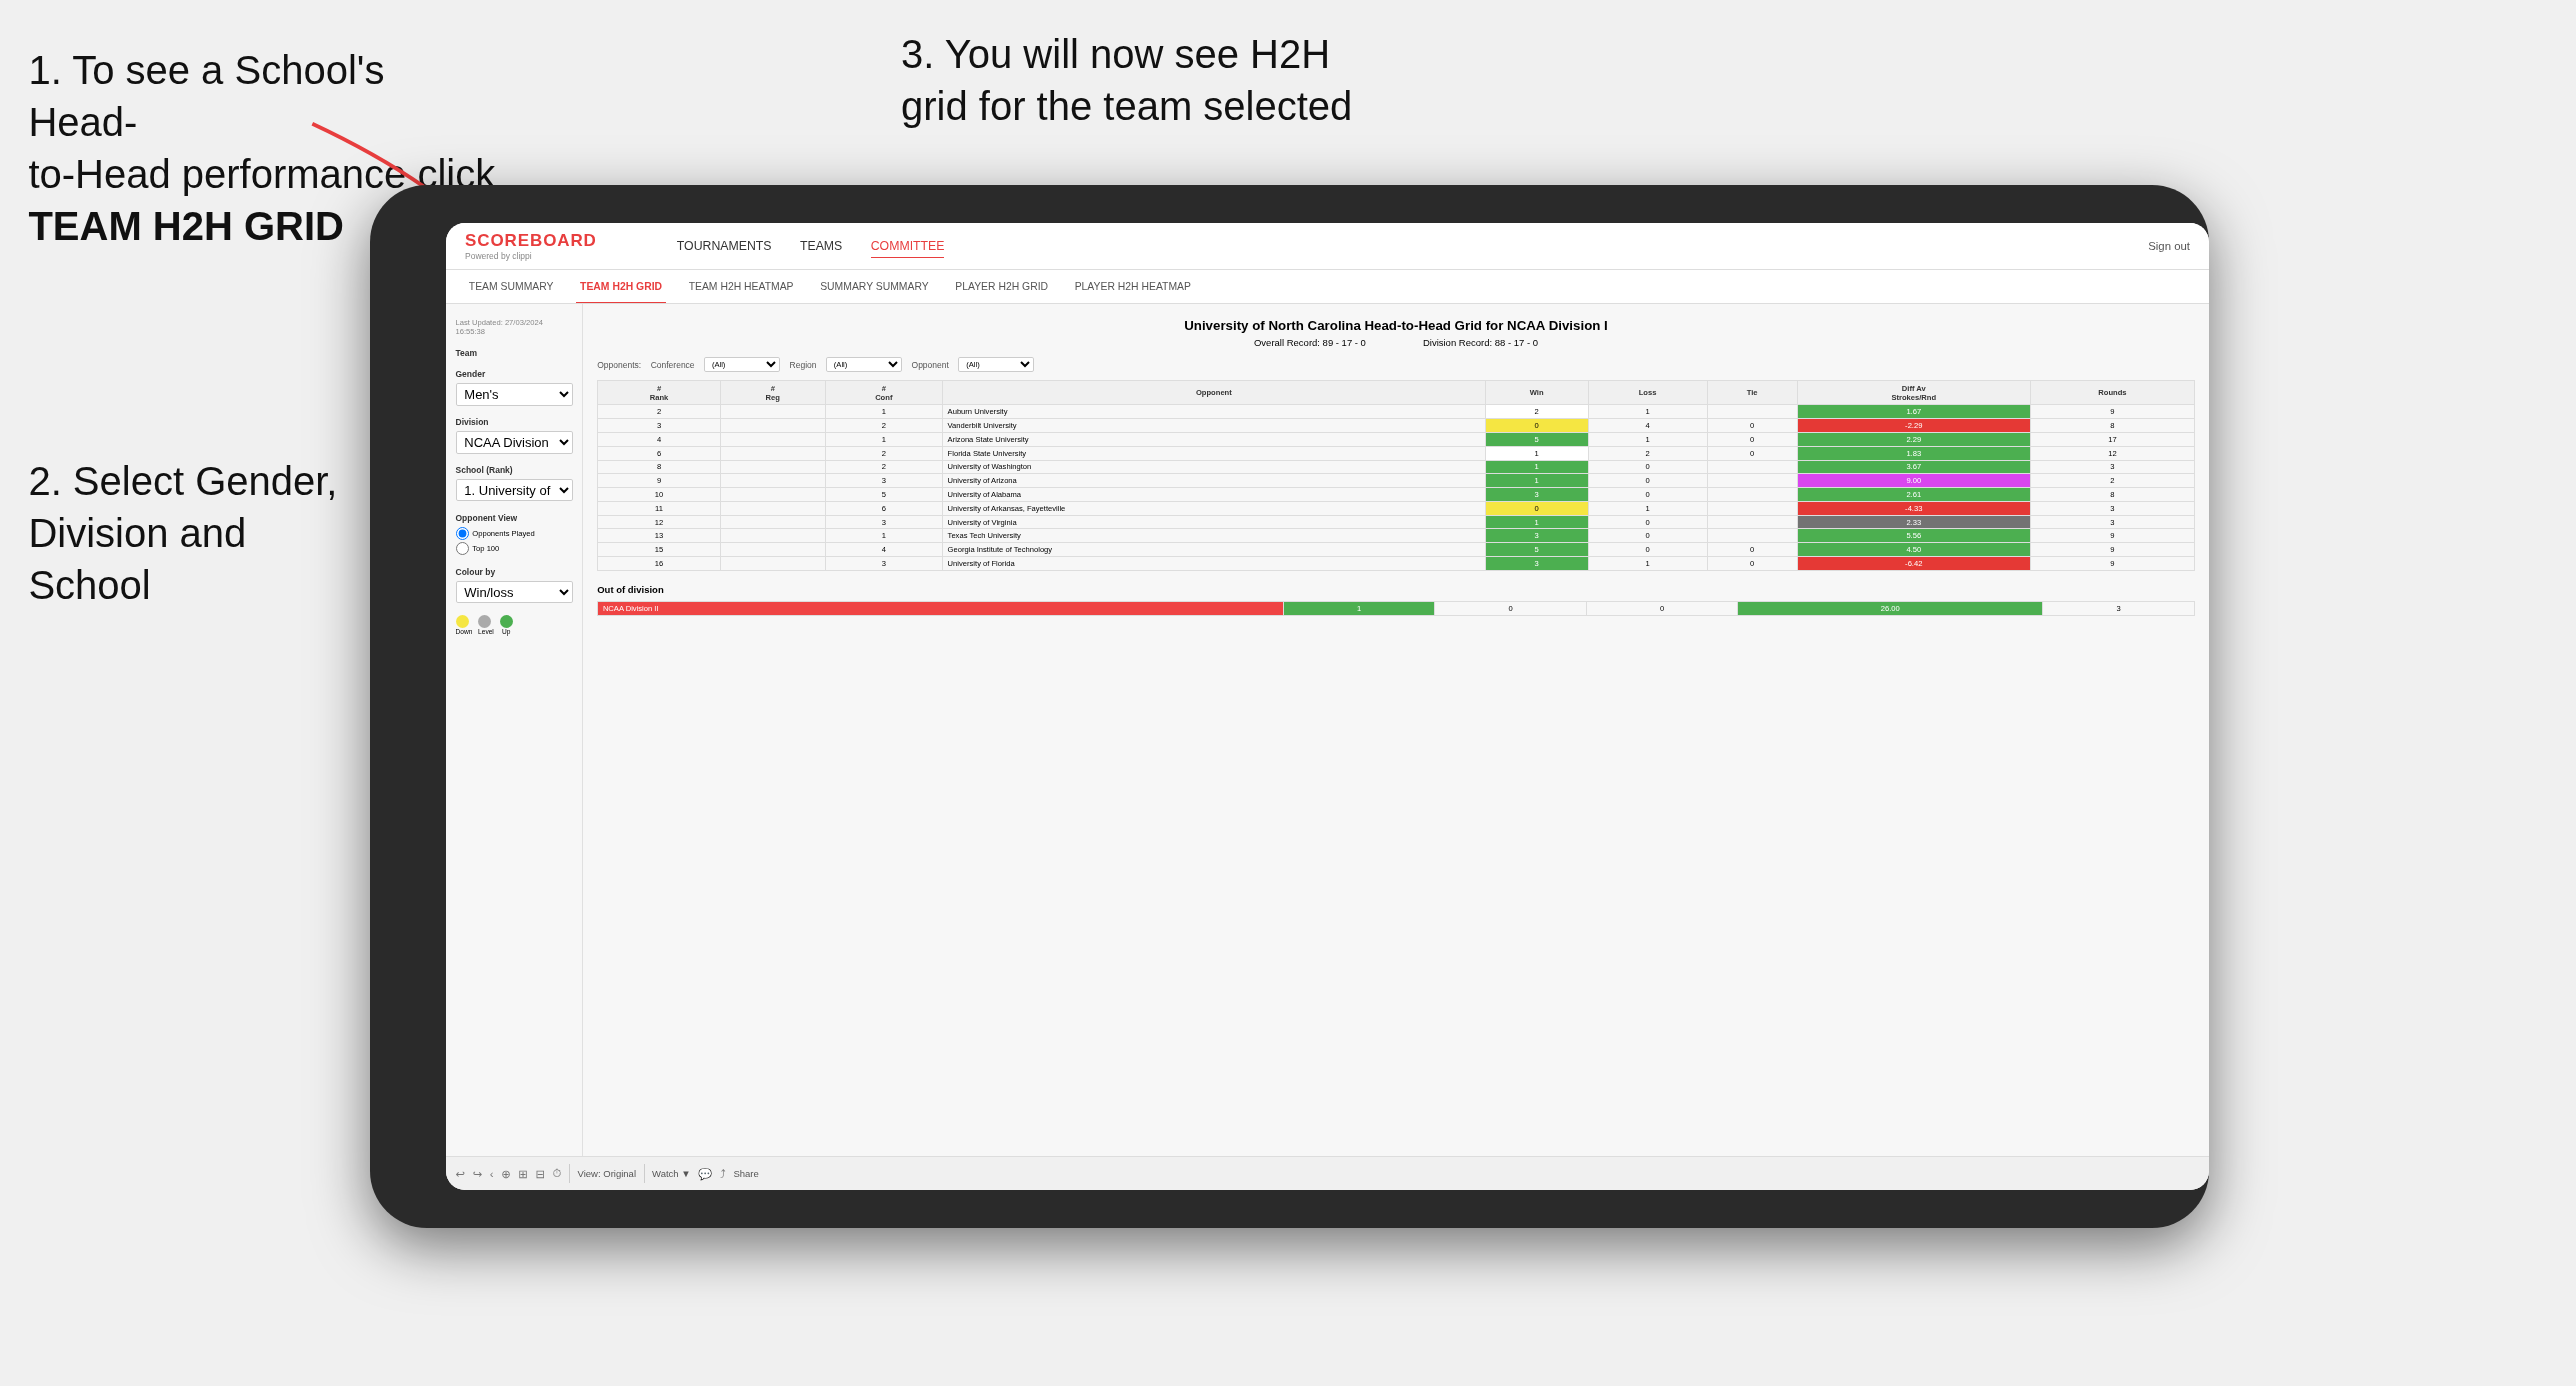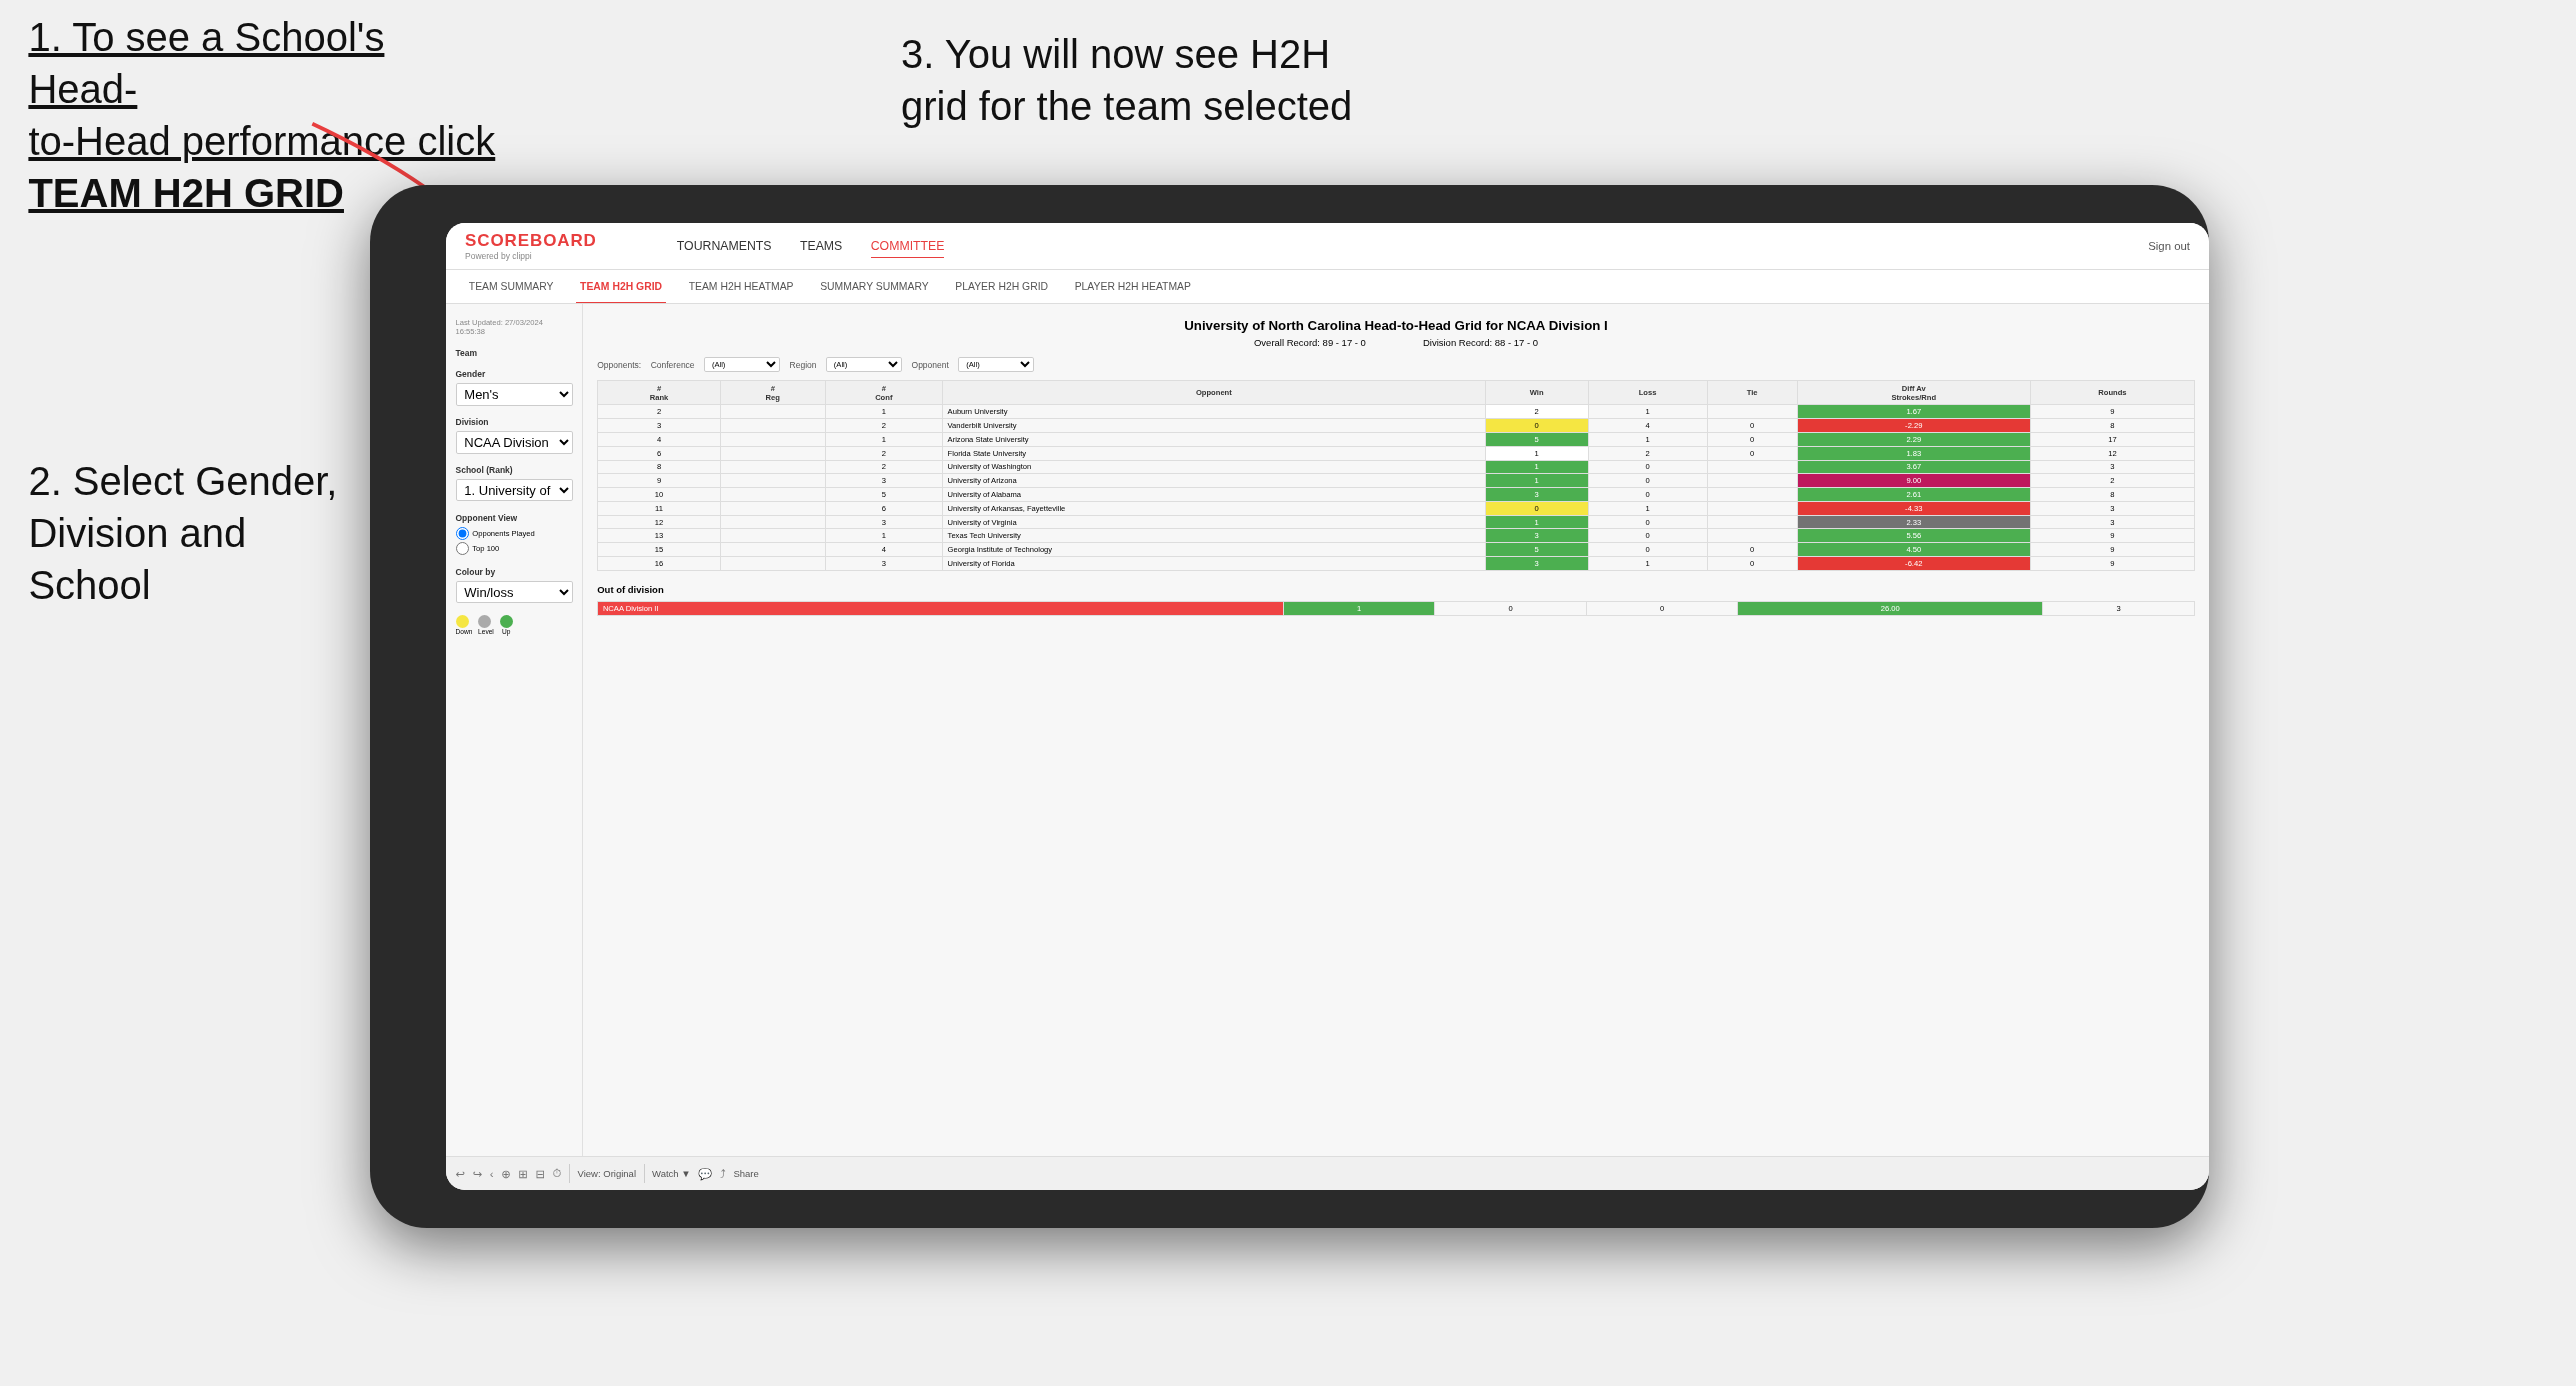--- a/index.html
+++ b/index.html
@@ -17,21 +17,21 @@
       position: absolute;
       font-size: 40px;
       line-height: 1.3;
       color: #111;
     }
 
     .annotation strong {
       font-weight: 900;
     }
 
-    #ann1 { top: 11px; left: 28.4px; width: 474px; text-decoration: underline; }
+    #ann1 { top: 44px; left: 28.4px; width: 474px; }
     #ann2 { top: 455px; left: 28.4px; width: 379px; }
     #ann3 { top: 28.4px; left: 901px; width: 569px; }
 
     
     .arrow-svg {
       position: absolute;
       pointer-events: none;
     }
 
     
@@ -578,21 +578,21 @@
       <td>3</td>
     </tr>
               <tr>
       <td>9</td>
       <td></td>
       <td>3</td>
       <td class="td-left">University of Arizona</td>
       <td style="background:#4caf50;color:#fff;">1</td>
       <td>0</td>
       <td></td>
-      <td style="background:#be185d;color:#fff;">9.00</td>
+      <td style="background:#d946ef;color:#fff;">9.00</td>
       <td>2</td>
     </tr>
               <tr>
       <td>10</td>
       <td></td>
       <td>5</td>
       <td class="td-left">University of Alabama</td>
       <td style="background:#4caf50;color:#fff;">3</td>
       <td>0</td>
       <td></td>

